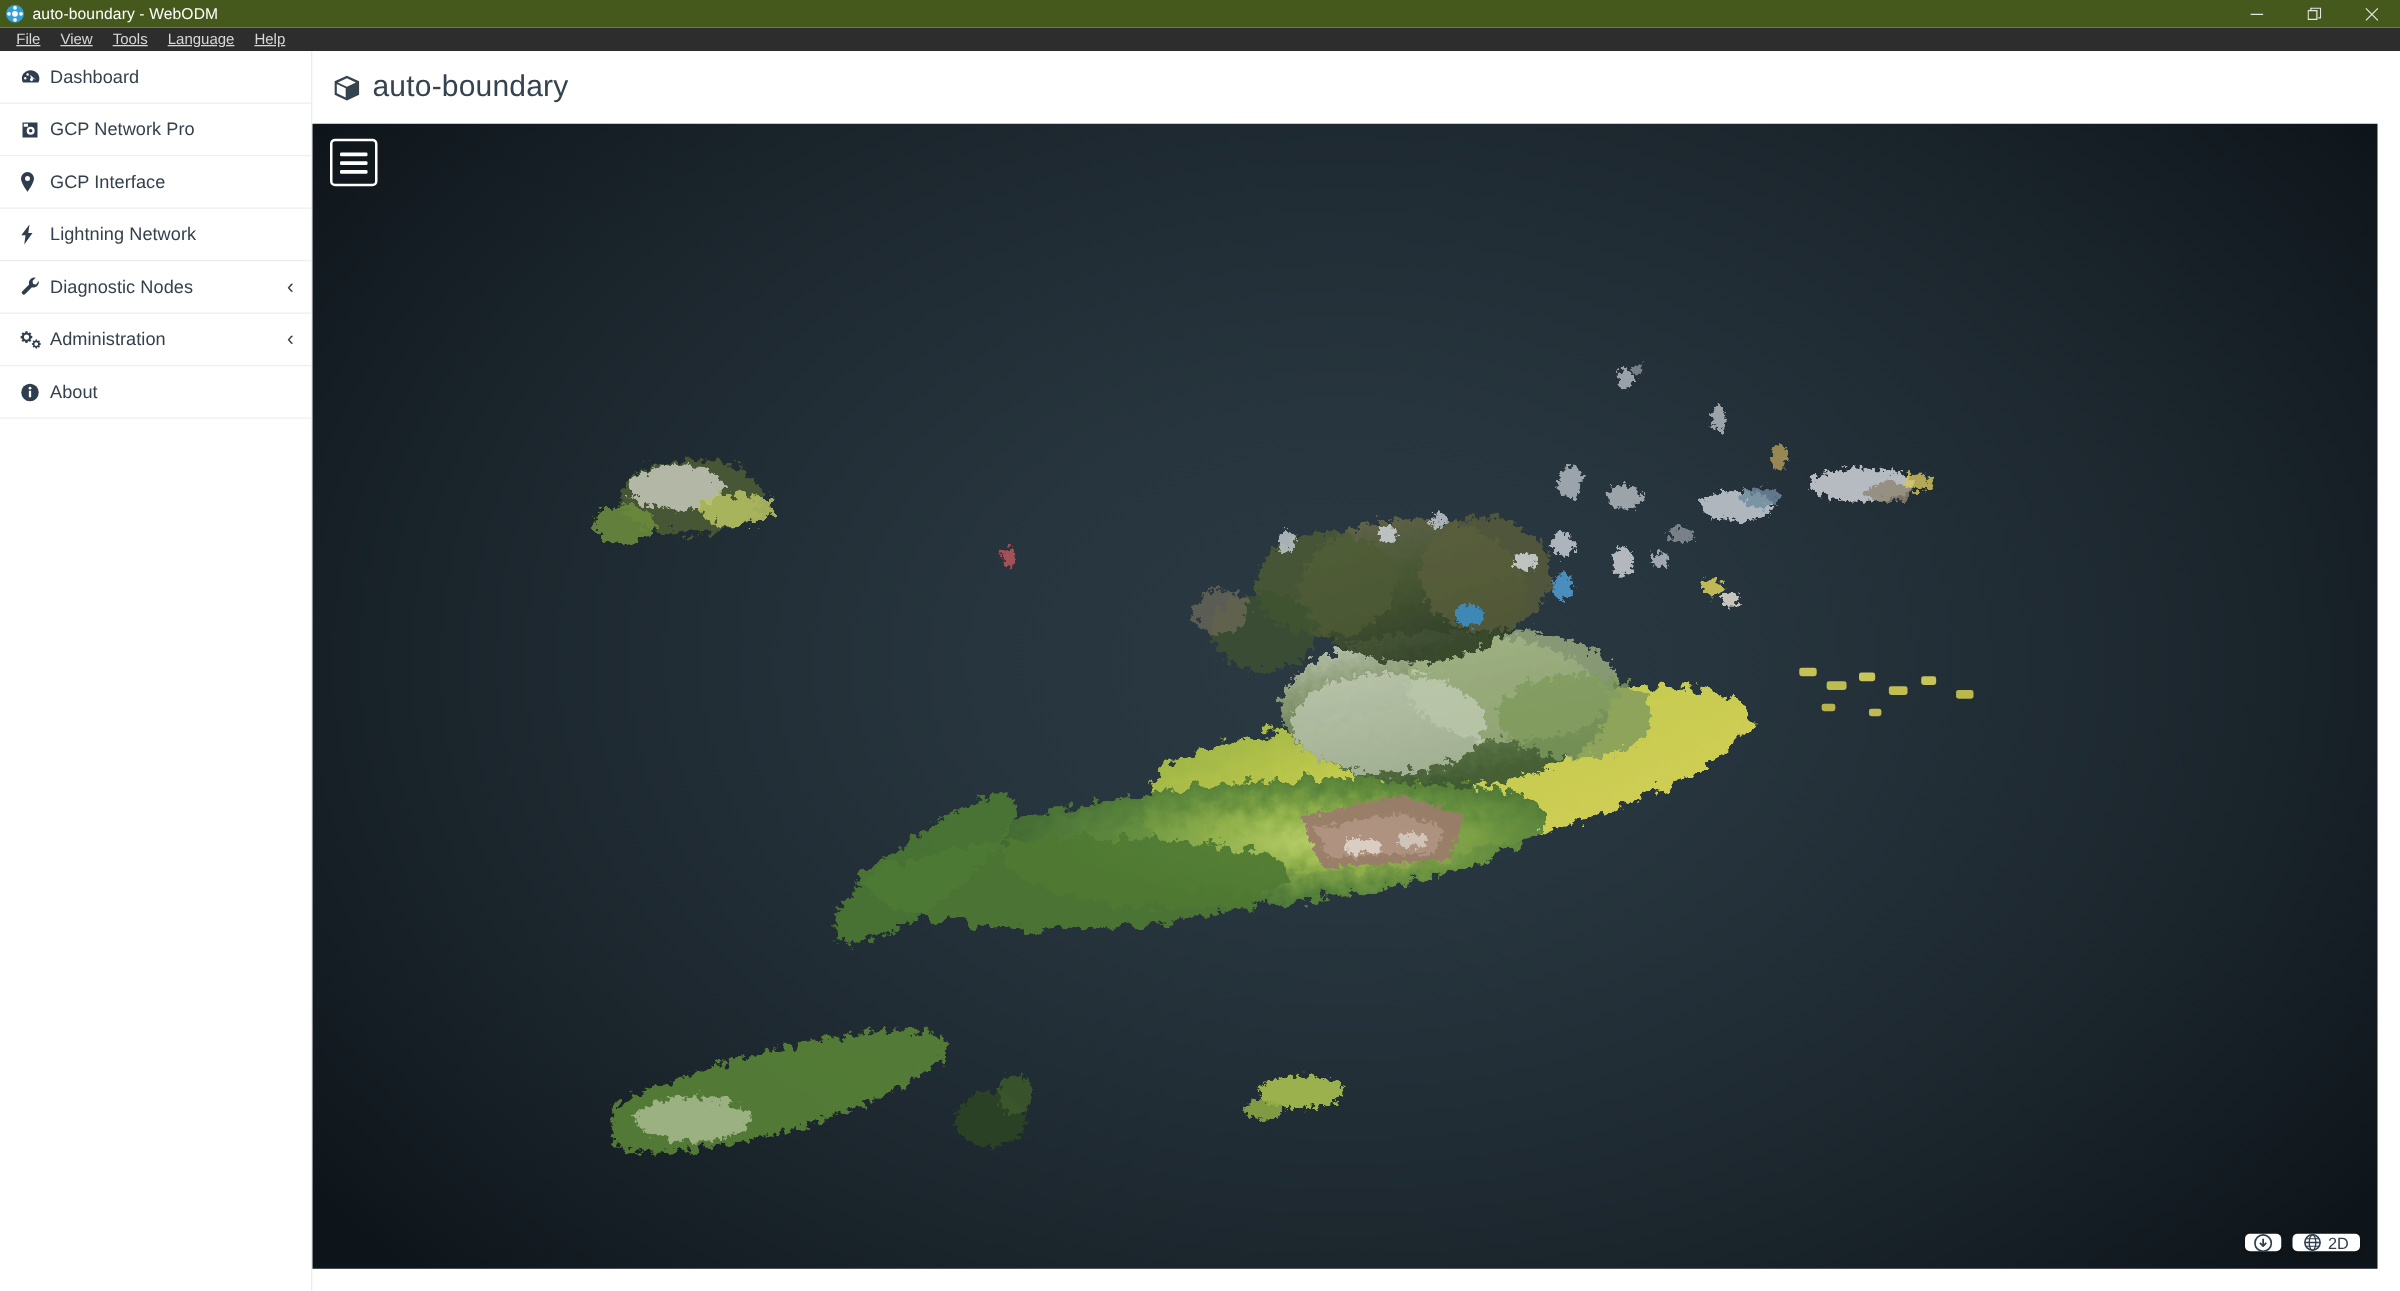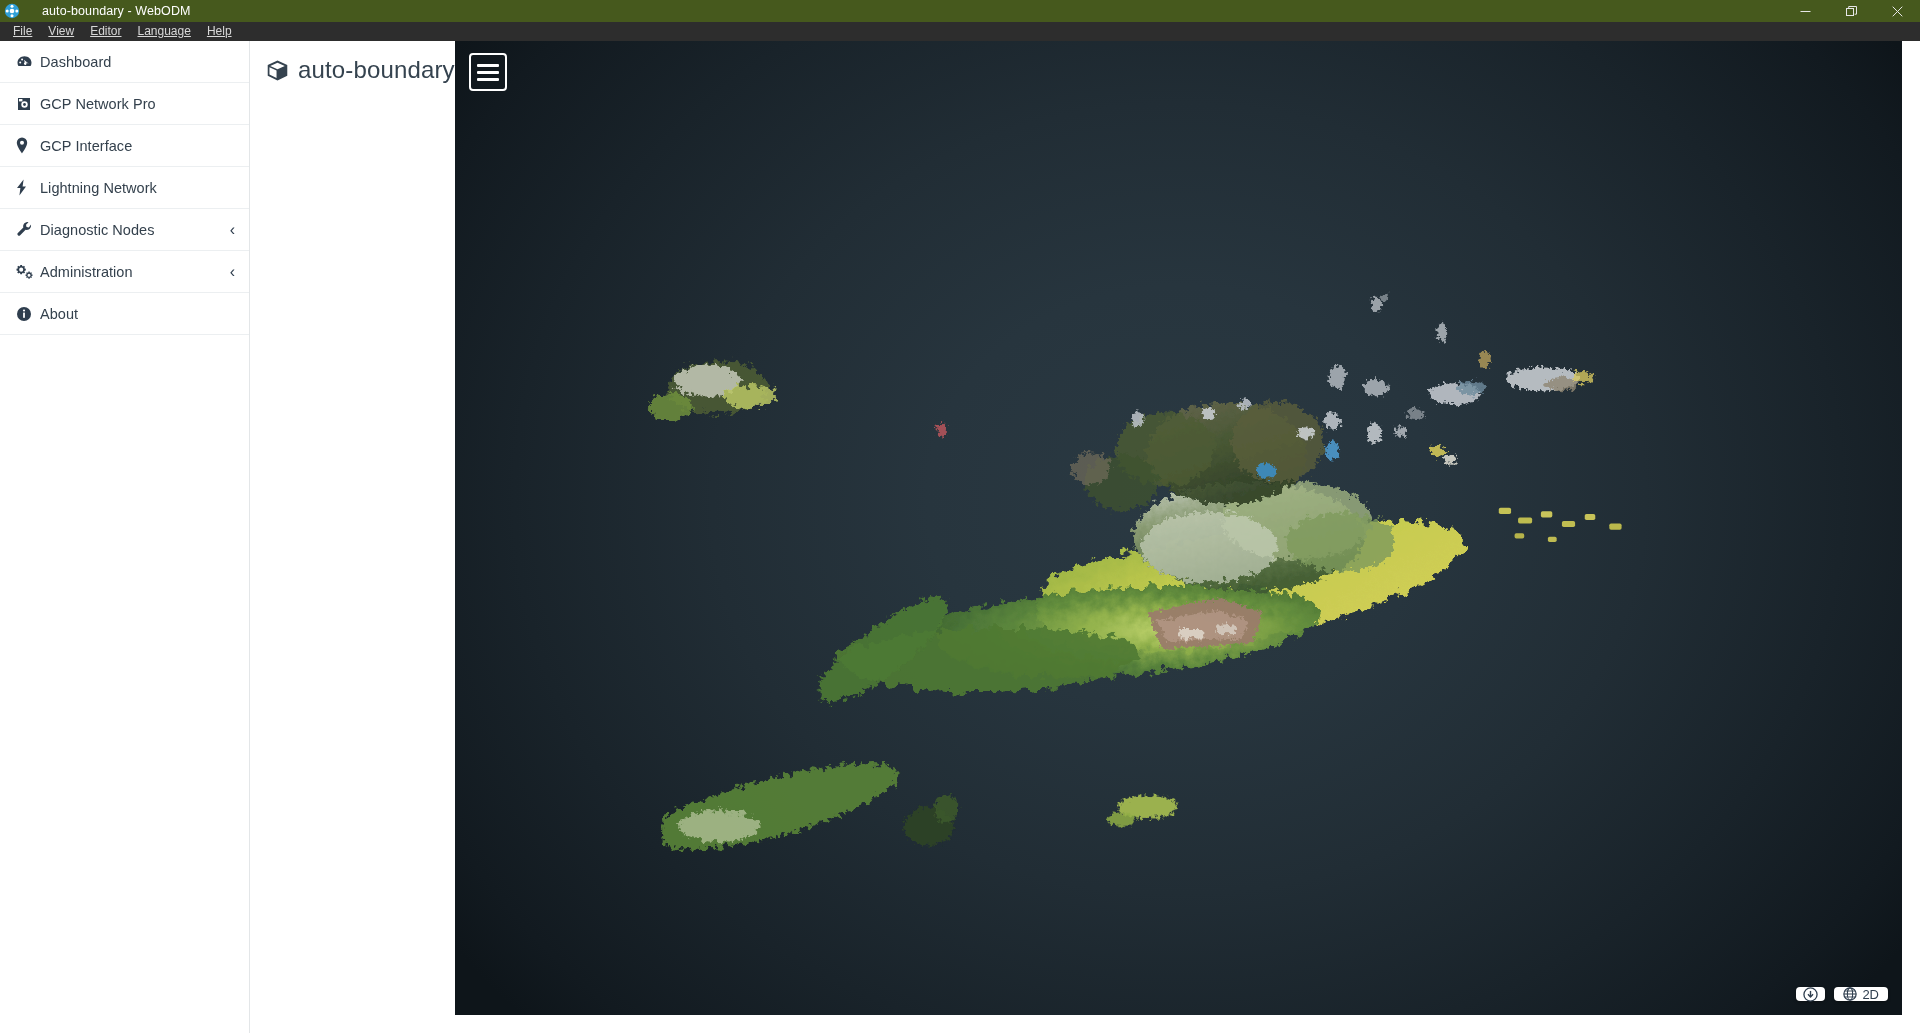--- a/index.html
+++ b/index.html
@@ -9,21 +9,20 @@
     font-family:"Liberation Sans", sans-serif;
     background:#ffffff;
   }
 
   
   .titlebar{
     height:22px; width:100%;
     background:#46591d;
     display:flex; align-items:center;
     position:relative;
-    gap:16px;
   }
   .tb-icon{
     width:16px; height:16px; margin-left:4px; margin-right:6px;
     flex:0 0 auto; display:block;
   }
   .tb-title{
     font-size:12.5px; color:#ffffff; letter-spacing:.1px;
     white-space:nowrap;
   }
   .tb-controls{
@@ -91,21 +90,21 @@
   .side-chev{
     margin-left:auto;
     color:#2f3e4e;
     display:flex; align-items:center;
   }
 
   
   .content{
     flex:1 1 auto;
     background:#ffffff;
-    display:flex; flex-direction:row;
+    display:flex; flex-direction:column;
     padding:0;
     min-width:0;
   }
   .page-head{
     height:58px;
     display:flex; align-items:center;
     padding-left:16px;
   }
   .page-head .cube{
     color:#35434f; margin-right:9px;
@@ -207,21 +206,21 @@
         <line x1="0.7" y1="0.7" x2="10.3" y2="10.3" stroke="#e6e6e6" stroke-width="1"></line>
         <line x1="10.3" y1="0.7" x2="0.7" y2="10.3" stroke="#e6e6e6" stroke-width="1"></line>
       </svg>
     </div>
   </div>
 </div>
 
 <div class="menubar">
   <div class="menu-item"><u>File</u></div>
   <div class="menu-item"><u>View</u></div>
-  <div class="menu-item"><u>Editor</u></div>
+  <div class="menu-item"><u>Tools</u></div>
   <div class="menu-item"><u>Language</u></div>
   <div class="menu-item"><u>Help</u></div>
 </div>
 
 <div class="appbody">
 
   <nav class="sidebar">
 
     <div class="side-item">
       <span class="side-ico">

